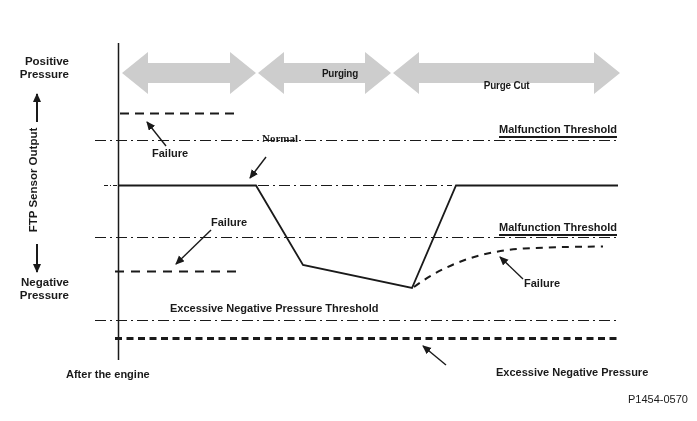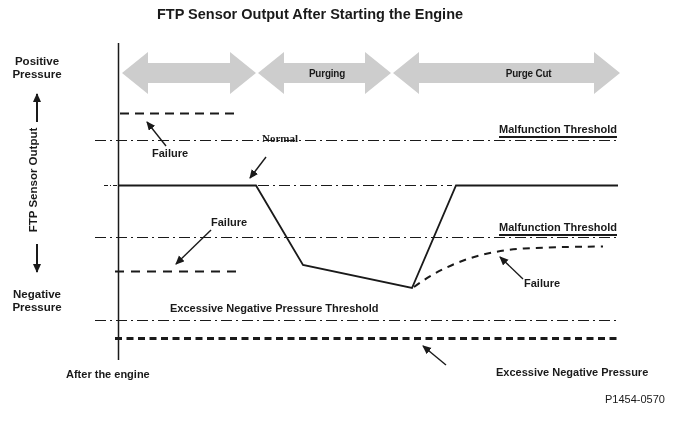--- a/index.html
+++ b/index.html
@@ -6,21 +6,21 @@
   #stage{
     position:relative;width:697px;height:421px;background:#ffffff;
     font-family:"Liberation Sans",sans-serif;color:#1a1a1a;overflow:hidden;
   }
   .lbl{
     position:absolute;font-weight:bold;font-size:11px;line-height:1.15;
     color:#1a1a1a;white-space:pre-line;
   }
   .title{font-size:14.5px;text-align:center;}
   .right{text-align:right;}
-  .center{text-align:center;}
+  .center{text-align:right;}
   .ul{text-decoration:underline;text-underline-offset:3px;text-decoration-thickness:1.5px;}
   .zero{font-size:10.5px;line-height:1.12;}
   .vlabel{
     position:absolute;left:-26px;top:173px;width:120px;height:14px;
     transform:rotate(-90deg);text-align:center;font-weight:bold;font-size:11.5px;
     white-space:nowrap;
   }
   .phase{
     position:absolute;top:67px;height:12px;line-height:12px;font-weight:bold;
     font-size:11.5px;text-align:center;letter-spacing:-0.2px;
@@ -66,35 +66,34 @@
 
     <line x1="115" y1="338.5" x2="618" y2="338.5" stroke="#1a1a1a" stroke-width="3" stroke-dasharray="7 4.5"></line>
 
     <line x1="166" y1="146" x2="147" y2="122" stroke="#1a1a1a" stroke-width="1.4" marker-end="url(#ah)"></line>
     <line x1="266" y1="157" x2="250" y2="178" stroke="#1a1a1a" stroke-width="1.4" marker-end="url(#ah)"></line>
     <line x1="211" y1="230" x2="176" y2="264" stroke="#1a1a1a" stroke-width="1.4" marker-end="url(#ah)"></line>
     <line x1="523" y1="279" x2="500" y2="257" stroke="#1a1a1a" stroke-width="1.4" marker-end="url(#ah)"></line>
     <line x1="446" y1="365" x2="423" y2="346" stroke="#1a1a1a" stroke-width="1.4" marker-end="url(#ah)"></line>
   </svg>
 
-  <div class="lbl title" style="left:110px;top:6px;width:400px;">FTP Sensor Output After Starting the Engine</div>
 
   <div class="lbl center" style="left:5px;top:55px;width:64px;font-size:11.5px;">Positive
 Pressure</div>
 
   <div class="vlabel">FTP Sensor Output</div>
 
-  <div class="lbl center" style="left:5px;top:288px;width:64px;font-size:11.5px;">Negative
+  <div class="lbl center" style="left:5px;top:276px;width:64px;font-size:11.5px;">Negative
 Pressure</div>
 
 
-  <div class="phase" style="left:261px;width:133px;">
+  <div class="phase" style="left:274px;width:133px;">
     <span class="inner">Purging</span>
   </div>
-  <div class="phase" style="left:415px;width:227px;">
+  <div class="phase" style="left:393px;width:227px;margin-top:12px;">
     <span class="inner">Purge Cut</span>
   </div>
 
   <div class="lbl" style="left:152px;top:147px;">Failure</div>
 
   <div class="lbl" style="left:262px;top:132px;font-family:Liberation Serif, serif;">Normal</div>
 
   <div class="lbl right ul" style="left:480px;top:123px;width:137px;">Malfunction Threshold</div>
 
   <div class="lbl right ul" style="left:480px;top:221px;width:137px;">Malfunction Threshold</div>
@@ -102,15 +101,15 @@
   <div class="lbl" style="left:211px;top:216px;">Failure</div>
 
   <div class="lbl" style="left:524px;top:277px;">Failure</div>
 
   <div class="lbl" style="left:128px;top:302px;padding-left:42px;">Excessive Negative Pressure Threshold</div>
 
   <div class="lbl" style="left:448px;top:366px;margin-left:48px;">Excessive Negative Pressure</div>
 
   <div class="lbl" style="left:66px;top:368px;">After the engine</div>
 
-  <div class="lbl fig-id" style="left:605px;top:393px;">P1454-0570</div>
+  <div class="lbl fig-id" style="left:628px;top:393px;">P1454-0570</div>
 
 </div>
 
 </body></html>

